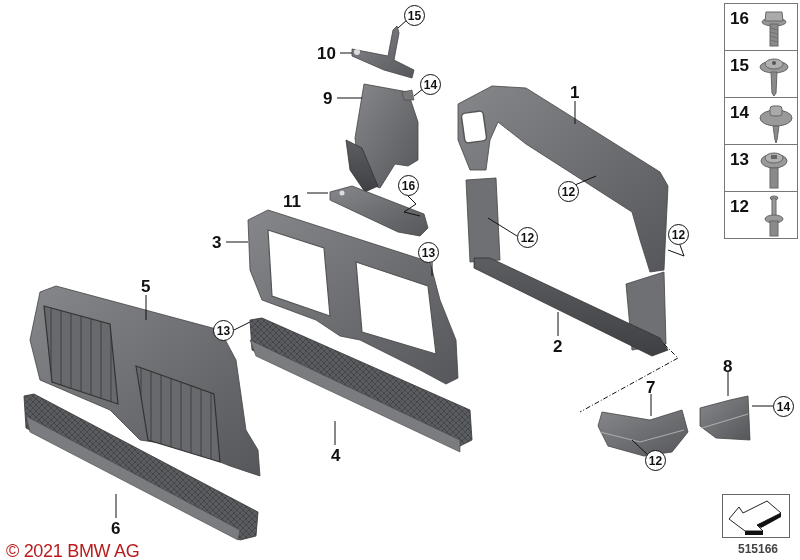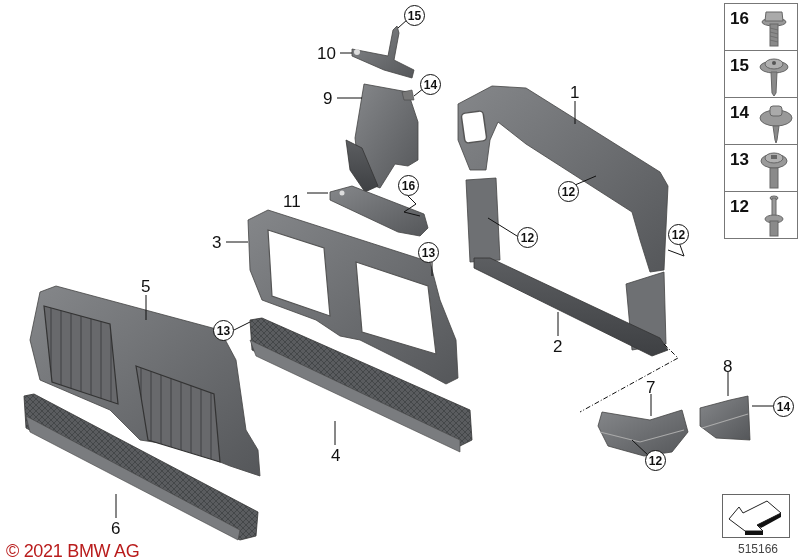--- a/index.html
+++ b/index.html
@@ -1,25 +1,25 @@
 <!DOCTYPE html>
 <html><head>
 <meta charset="utf-8">
 <style>
   html,body{margin:0;padding:0;background:#fff;}
   body{width:800px;height:560px;position:relative;overflow:hidden;font-family:"Liberation Sans",sans-serif;}
   #canvas{position:absolute;left:0;top:0;width:800px;height:560px;}
-  .lbl{position:absolute;font-family:"Liberation Sans",sans-serif;font-weight:normal;font-size:17px;color:#111;line-height:1;}
+  .lbl{position:absolute;font-family:"Liberation Sans",sans-serif;font-weight:bold;font-size:17px;color:#111;line-height:1;}
   .circ{position:absolute;width:21px;height:21px;border:1.5px solid #111;border-radius:50%;background:#fff;font-family:"Liberation Sans",sans-serif;font-weight:bold;font-size:12px;color:#111;display:flex;align-items:center;justify-content:center;box-sizing:border-box;}
   .legend{position:absolute;left:724px;top:4px;width:74px;}
   .legend-cell{position:relative;width:74px;height:48px;border:1px solid #777;box-sizing:border-box;margin-top:-1px;background:#fff;}
   .legend-num{position:absolute;left:5px;top:5px;font-weight:bold;font-size:17px;color:#111;}
   .legend-icon{position:absolute;right:4px;top:2px;width:38px;height:44px;}
   .copyright{position:absolute;left:6px;top:541px;font-size:18px;color:#b91c1c;letter-spacing:-0.3px;}
-  .diagram-id{position:absolute;left:738px;top:542px;font-size:12px;color:#444;}
+  .diagram-id{position:absolute;left:738px;top:542px;font-size:12px;color:#444;font-weight:bold;}
   .orient{position:absolute;left:722px;top:494px;width:68px;height:44px;border:1px solid #666;box-sizing:border-box;background:#fff;}
 </style>
 </head>
 <body>
 
 <svg id="canvas" viewBox="0 0 800 560" xmlns="http://www.w3.org/2000/svg">
   <defs>
     <linearGradient id="gPart" x1="0" y1="0" x2="1" y2="1">
       <stop offset="0" stop-color="#85878a"></stop>
       <stop offset="1" stop-color="#55575a"></stop>

